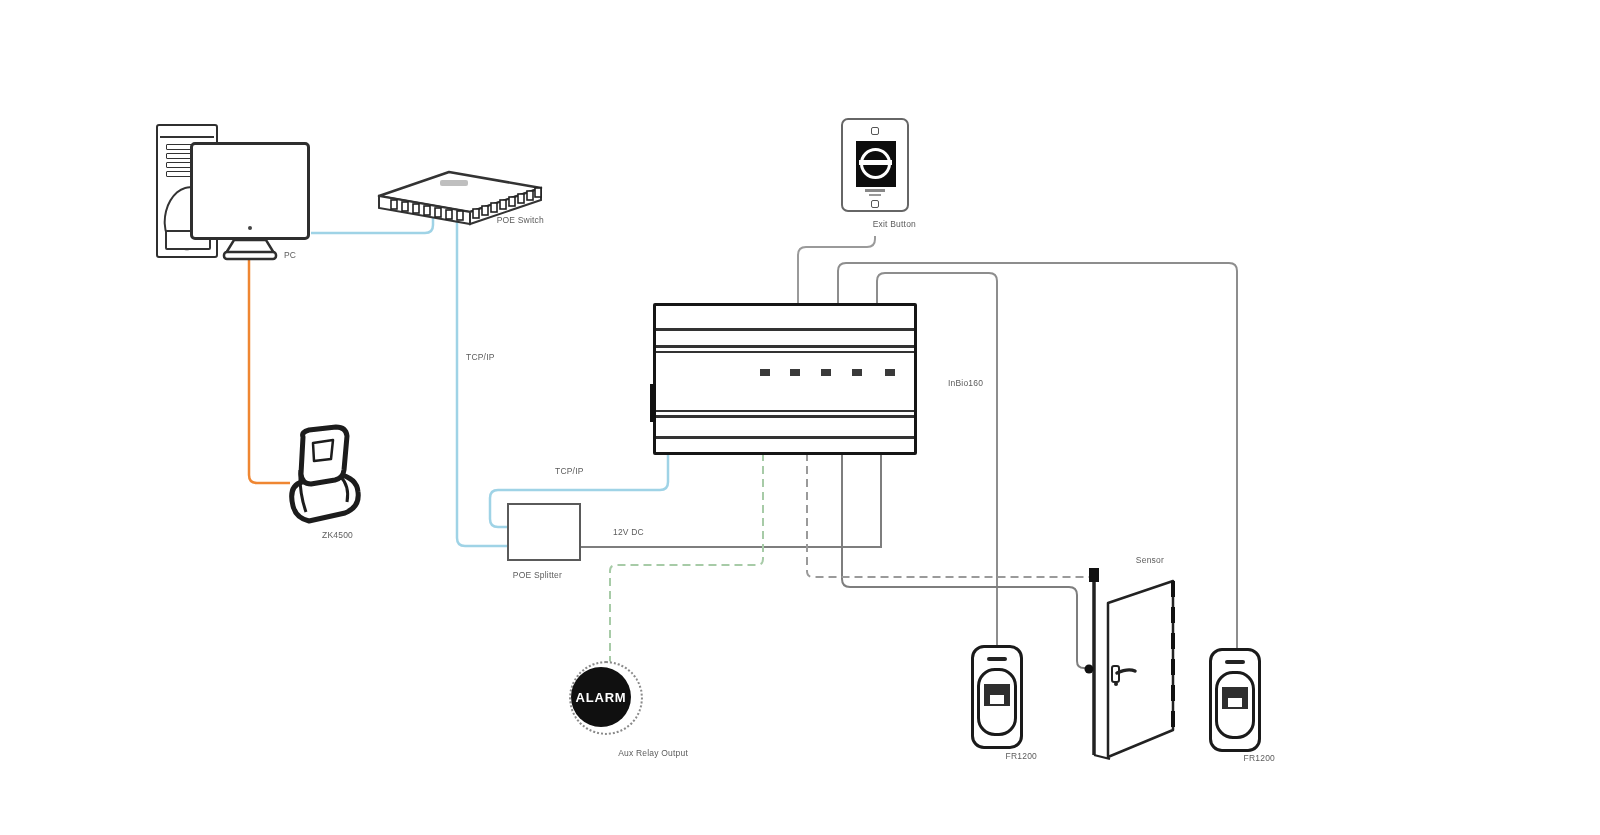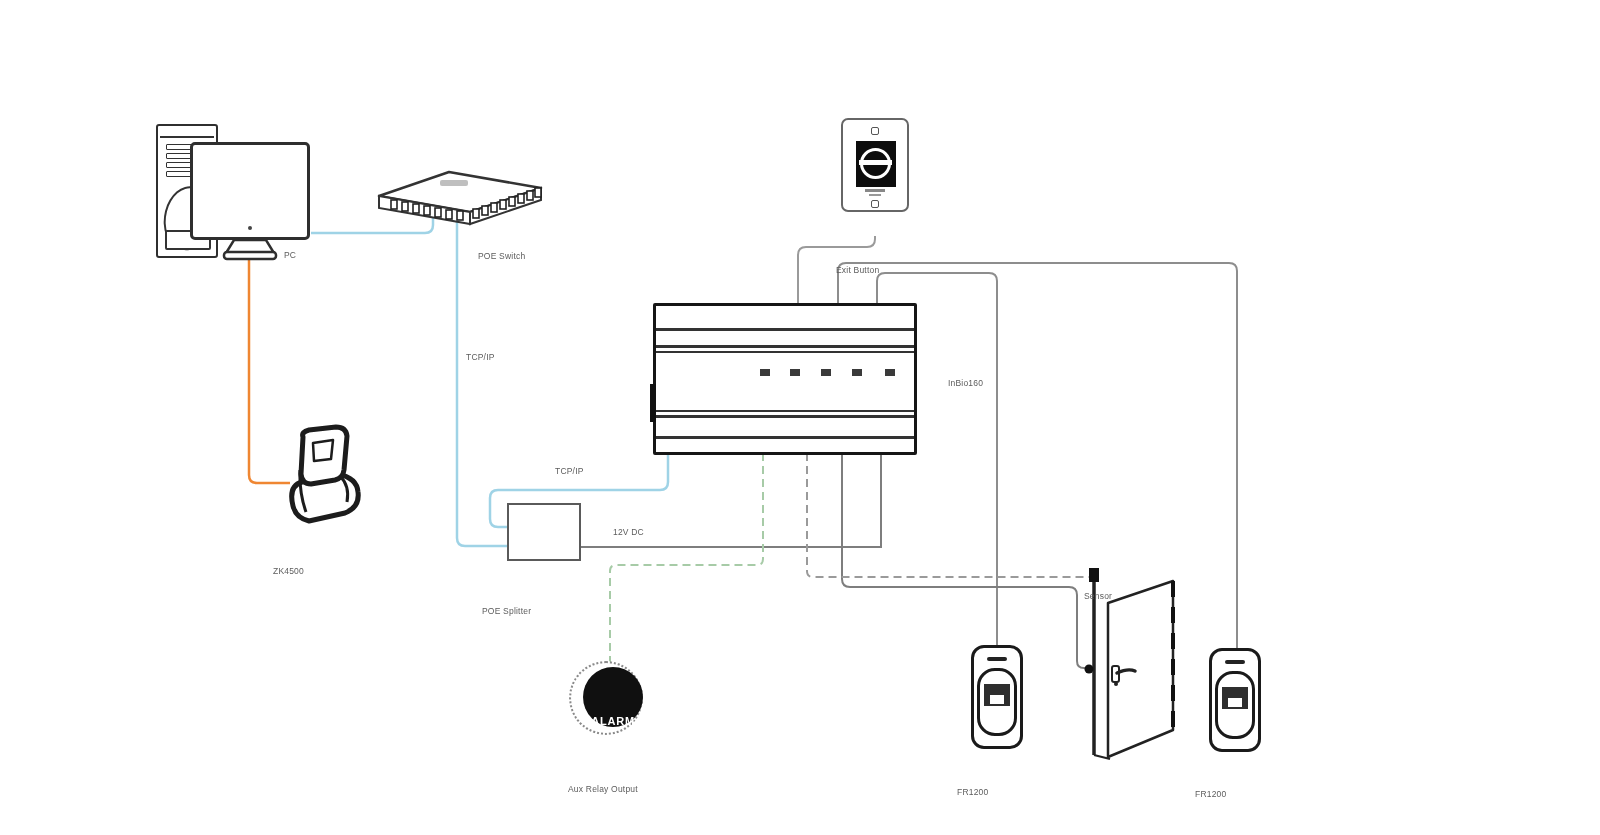--- a/index.html
+++ b/index.html
@@ -1,21 +1,21 @@
 <!DOCTYPE html>
 <html><head>
 <meta charset="utf-8">
 <style>
   html,body{margin:0;padding:0;background:#fff;}
   #canvas{
     position:relative;width:1600px;height:835px;background:#ffffff;overflow:hidden;
     font-family:"Liberation Sans", sans-serif;color:#5c5c5c;
   }
   .lbl{position:absolute;font-size:8.5px;color:#5c5c5c;letter-spacing:.2px;white-space:nowrap;}
-  .lbl.center{text-align:left;margin-top:36px;}
+  .lbl.center{text-align:right;}
   svg#wires{position:absolute;left:0;top:0;}
   .box{position:absolute;background:#fff;box-sizing:border-box;}
 
   
   .tower{left:156px;top:124px;width:62px;height:134px;border:2.5px solid #2f2f2f;border-radius:3px;overflow:hidden;}
   .tower .cap{position:absolute;left:2px;right:2px;top:10px;border-top:2px solid #333;}
   .tower .slot{position:absolute;left:8px;width:30px;height:4px;border:1.5px solid #333;border-radius:1px;}
   .tower .curve{position:absolute;left:6px;top:60px;width:42px;height:60px;border:2px solid #333;border-radius:50% 50% 45% 55%;transform:rotate(14deg);}
   .tower .foot{position:absolute;left:7px;top:104px;width:42px;height:16px;border:2px solid #333;border-radius:2px;background:#fff;}
 
@@ -38,22 +38,22 @@
   .exitbtn{left:841px;top:118px;width:68px;height:94px;border:2px solid #666;border-radius:7px;}
   .exitbtn .screw{position:absolute;left:50%;transform:translateX(-50%);width:6px;height:6px;border:1.5px solid #555;border-radius:2px;}
   .exitbtn .blk{position:absolute;left:13px;top:21px;width:40px;height:46px;background:#0d0d0d;}
   .exitbtn .ring{position:absolute;left:4px;top:7px;width:25px;height:25px;border:3px solid #fff;border-radius:50%;}
   .exitbtn .bar{position:absolute;left:3px;top:19px;width:33px;height:5px;background:#fff;}
   .exitbtn .m1{position:absolute;left:50%;transform:translateX(-50%);top:69px;width:20px;height:3px;background:#888;}
   .exitbtn .m2{position:absolute;left:50%;transform:translateX(-50%);top:74px;width:12px;height:2px;background:#999;}
 
   
   .alarm-ring{left:569px;top:661px;width:74px;height:74px;border:2px dotted #8a8a8a;border-radius:50%;}
-  .alarm-core{position:absolute;left:12px;top:4px;width:60px;height:60px;background:#101010;border-radius:50%;
-    display:flex;align-items:flex-end;justify-content:center;color:#fff;font-size:11px;font-weight:bold;letter-spacing:.8px;}
+  .alarm-core{position:absolute;left:0;top:4px;width:60px;height:60px;background:#101010;border-radius:50%;
+    display:flex;align-items:center;justify-content:center;color:#fff;font-size:13px;font-weight:bold;letter-spacing:.8px;}
 
   
   .reader{width:52px;height:104px;border:3.5px solid #1a1a1a;border-radius:13px;}
   .reader .bar{position:absolute;left:50%;transform:translateX(-50%);top:9px;width:20px;height:4px;background:#222;border-radius:2px;}
   .reader .win{position:absolute;left:50%;transform:translateX(-50%);top:20px;width:34px;height:62px;border:3px solid #1a1a1a;border-radius:18px;}
   .reader .sq{position:absolute;left:50%;transform:translateX(-50%);top:36px;width:26px;height:22px;background:#2e2e2e;}
   .reader .sqw{position:absolute;left:50%;transform:translateX(-50%);top:47px;width:14px;height:9px;background:#fff;}
 </style>
 </head>
 <body>
@@ -150,21 +150,21 @@
   <div class="box exitbtn">
     <div class="screw" style="top:7px"></div>
     <div class="blk">
       <div class="ring"></div>
       <div class="bar"></div>
     </div>
     <div class="m1"></div>
     <div class="m2"></div>
     <div class="screw" style="top:80px"></div>
   </div>
-  <div class="lbl center" style="left:836px;top:229px;width:80px">Exit Button</div>
+  <div class="lbl center" style="left:836px;top:219px;width:80px">Exit Button</div>
 
   <div class="box inbio">
     <div class="h" style="top:22px;height:2.5px"></div>
     <div class="h" style="top:39px;height:2.5px"></div>
     <div class="h" style="top:45px;height:1.5px"></div>
     <div class="h" style="top:104px;height:1.5px"></div>
     <div class="h" style="top:109px;height:2.5px"></div>
     <div class="h" style="top:130px;height:2.5px"></div>
     <div class="led" style="left:104px"></div>
     <div class="led" style="left:134px"></div>

